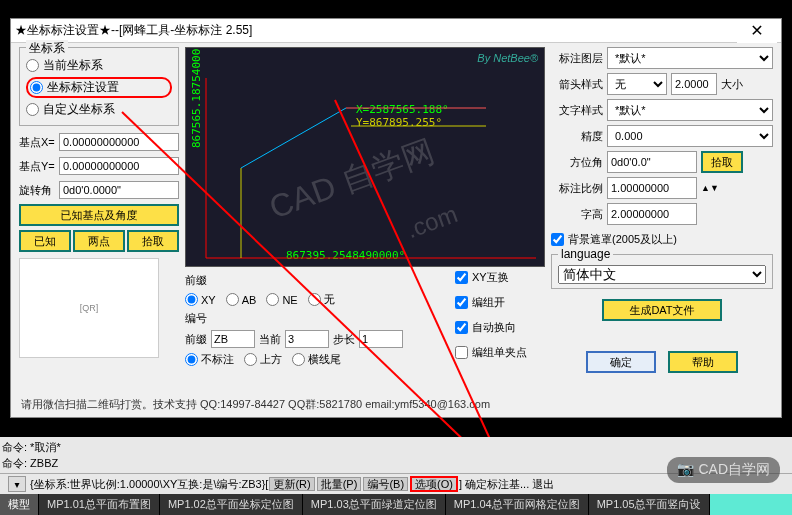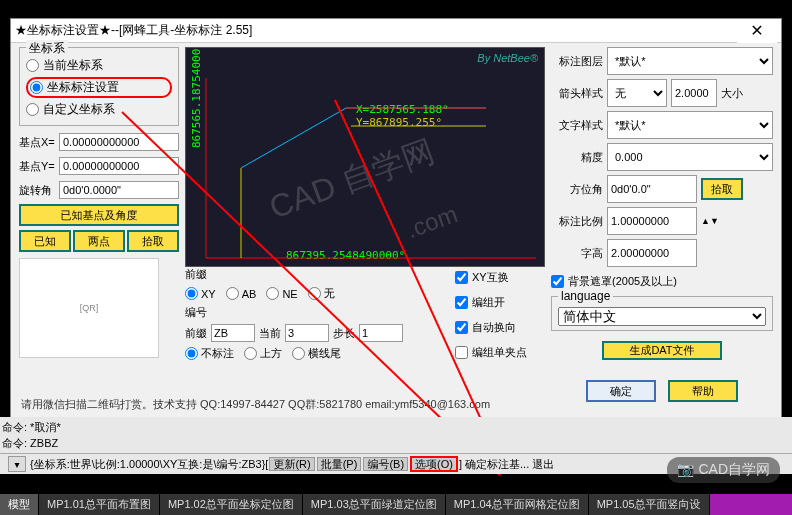--- a/index.html
+++ b/index.html
@@ -22,42 +22,42 @@
 .kv-row input { flex: 1; min-width: 0; height: 18px; font-size: 11px; border: 1px solid #999; padding: 0 3px; }
 .btn { height: 22px; background: #fde047; border: 2px solid #0f766e; font-size: 11px; cursor: pointer; margin: 2px 0; padding: 0 8px; }
 .btn-row { display: flex; gap: 2px; }
 .btn-row .btn { flex: 1; padding: 0 2px; }
 .qr { width: 140px; height: 100px; background: #fff; display: flex; align-items: center; justify-content: center; margin-top: 4px; border: 1px solid #ccc; font-size: 9px; color: #888; }
 .mid-col { width: 360px; margin: 0 6px; display: flex; flex-direction: column; }
 .preview { height: 220px; background: #1a1a2a; border: 1px solid #555; position: relative; overflow: hidden; }
 .preview .brand { position: absolute; top: 4px; right: 6px; color: #3a9; font-size: 11px; font-style: italic; }
 .preview .coord-txt { position: absolute; font-family: monospace; font-size: 11px; }
 .wm { position: absolute; color: rgba(180,180,180,0.25); font-size: 32px; transform: rotate(-20deg); }
-.prefix-block { }
+.prefix-block { margin-top: 6px; }
 .radio-inline { display: flex; gap: 10px; margin: 4px 0; }
 .radio-inline label { display: flex; align-items: center; gap: 3px; font-size: 11px; }
 .num-row { display: flex; align-items: center; gap: 4px; margin: 4px 0; font-size: 11px; }
 .num-row input[type=text] { width: 44px; height: 18px; border: 1px solid #999; font-size: 11px; padding: 0 2px; }
 .check-col { width: 90px; display: flex; flex-direction: column; gap: 4px; margin-left: 4px; font-size: 11px; }
 .right-col { flex: 1; display: flex; flex-direction: column; gap: 4px; font-size: 11px; }
 .rr { display: flex; align-items: center; gap: 4px; }
 .rr .rlbl { width: 52px; text-align: right; }
-.rr select, .rr input { height: 28px; border: 1px solid #999; font-size: 11px; padding: 0 3px; }
+.rr select, .rr input { height: 22px; border: 1px solid #999; font-size: 11px; padding: 0 3px; }
 .rr select { flex: 1; background: #fff; }
 .rr input { width: 90px; }
 .ok-btn { border: 2px solid #3a6ec0; background: #e6eef8; }
 .footer-note { padding: 4px 10px; font-size: 11px; color: #333; }
 .bottom-area { position: absolute; left: 0; bottom: 0; width: 100%; }
 .cmd-log { background: #e8e8e8; padding: 2px 2px; font-size: 11px; line-height: 16px; }
 .cmd-input-row { background: #e8e8e8; display: flex; align-items: center; padding: 2px 8px; border-top: 1px solid #aaa; }
 .cmd-arrow { width: 18px; height: 16px; background: #ddd; display: flex; align-items: center; justify-content: center; margin-right: 4px; border: 1px solid #999; font-size: 10px; }
 .cmd-text { font-size: 11px; flex: 1; }
 .tag { background: #ccc; padding: 0 3px; margin: 0 1px; border: 1px solid #999; }
 .tag.sel { border: 2px solid #f00; }
-.tabs { display: flex; background: #a21caf; margin-top: 20px; }
+.tabs { display: flex; background: #5eead4; }
 .tab { padding: 3px 8px; font-size: 11px; color: #ddd; background: #333; border-right: 1px solid #000; }
 .tab.active { background: #555; color: #fff; }
 .wm-logo { position: absolute; right: 12px; bottom: 32px; color: #ddd; font-size: 14px; background: rgba(60,60,60,0.6); padding: 4px 10px; border-radius: 12px; }
 .mid-bottom { display: flex; }
 </style>
 </head>
 <body>
 
 <div class="cad-bg">
   <span class="fragment" style="top:15px;left:60px;color:#ef4444">T=116828 10</span>
@@ -228,21 +228,21 @@
         </div>
       <label class="check-row">
           <input type="checkbox" checked="" style="">
           <span>背景遮罩(2005及以上)</span>
         </label>
       <div class="fieldset" style="padding-top:10px">
         <span class="fieldset-title">language</span>
         <select style="width:100%"><option>简体中文</option></select>
       </div>
       <button class="btn" style="align-self:center;width:120px">生成DAT文件</button>
-      <div style="display:flex;gap:12px;justify-content:center;margin-top:12px">
+      <div style="display:flex;gap:12px;justify-content:center;margin-top:22px">
         <button class="btn ok-btn" style="width:70px">确定</button>
         <button class="btn" style="width:70px">帮助</button>
       </div>
     </div>
   </div>
   <div class="footer-note">请用微信扫描二维码打赏。技术支持 QQ:14997-84427 QQ群:5821780 email:ymf5340@163.com</div>
 </div>
 
 <svg style="position:absolute;top:0;left:0;width:792px;height:515px;pointer-events:none">
   <line x1="122" y1="112" x2="500" y2="475" stroke="#f00" stroke-width="2"></line>

